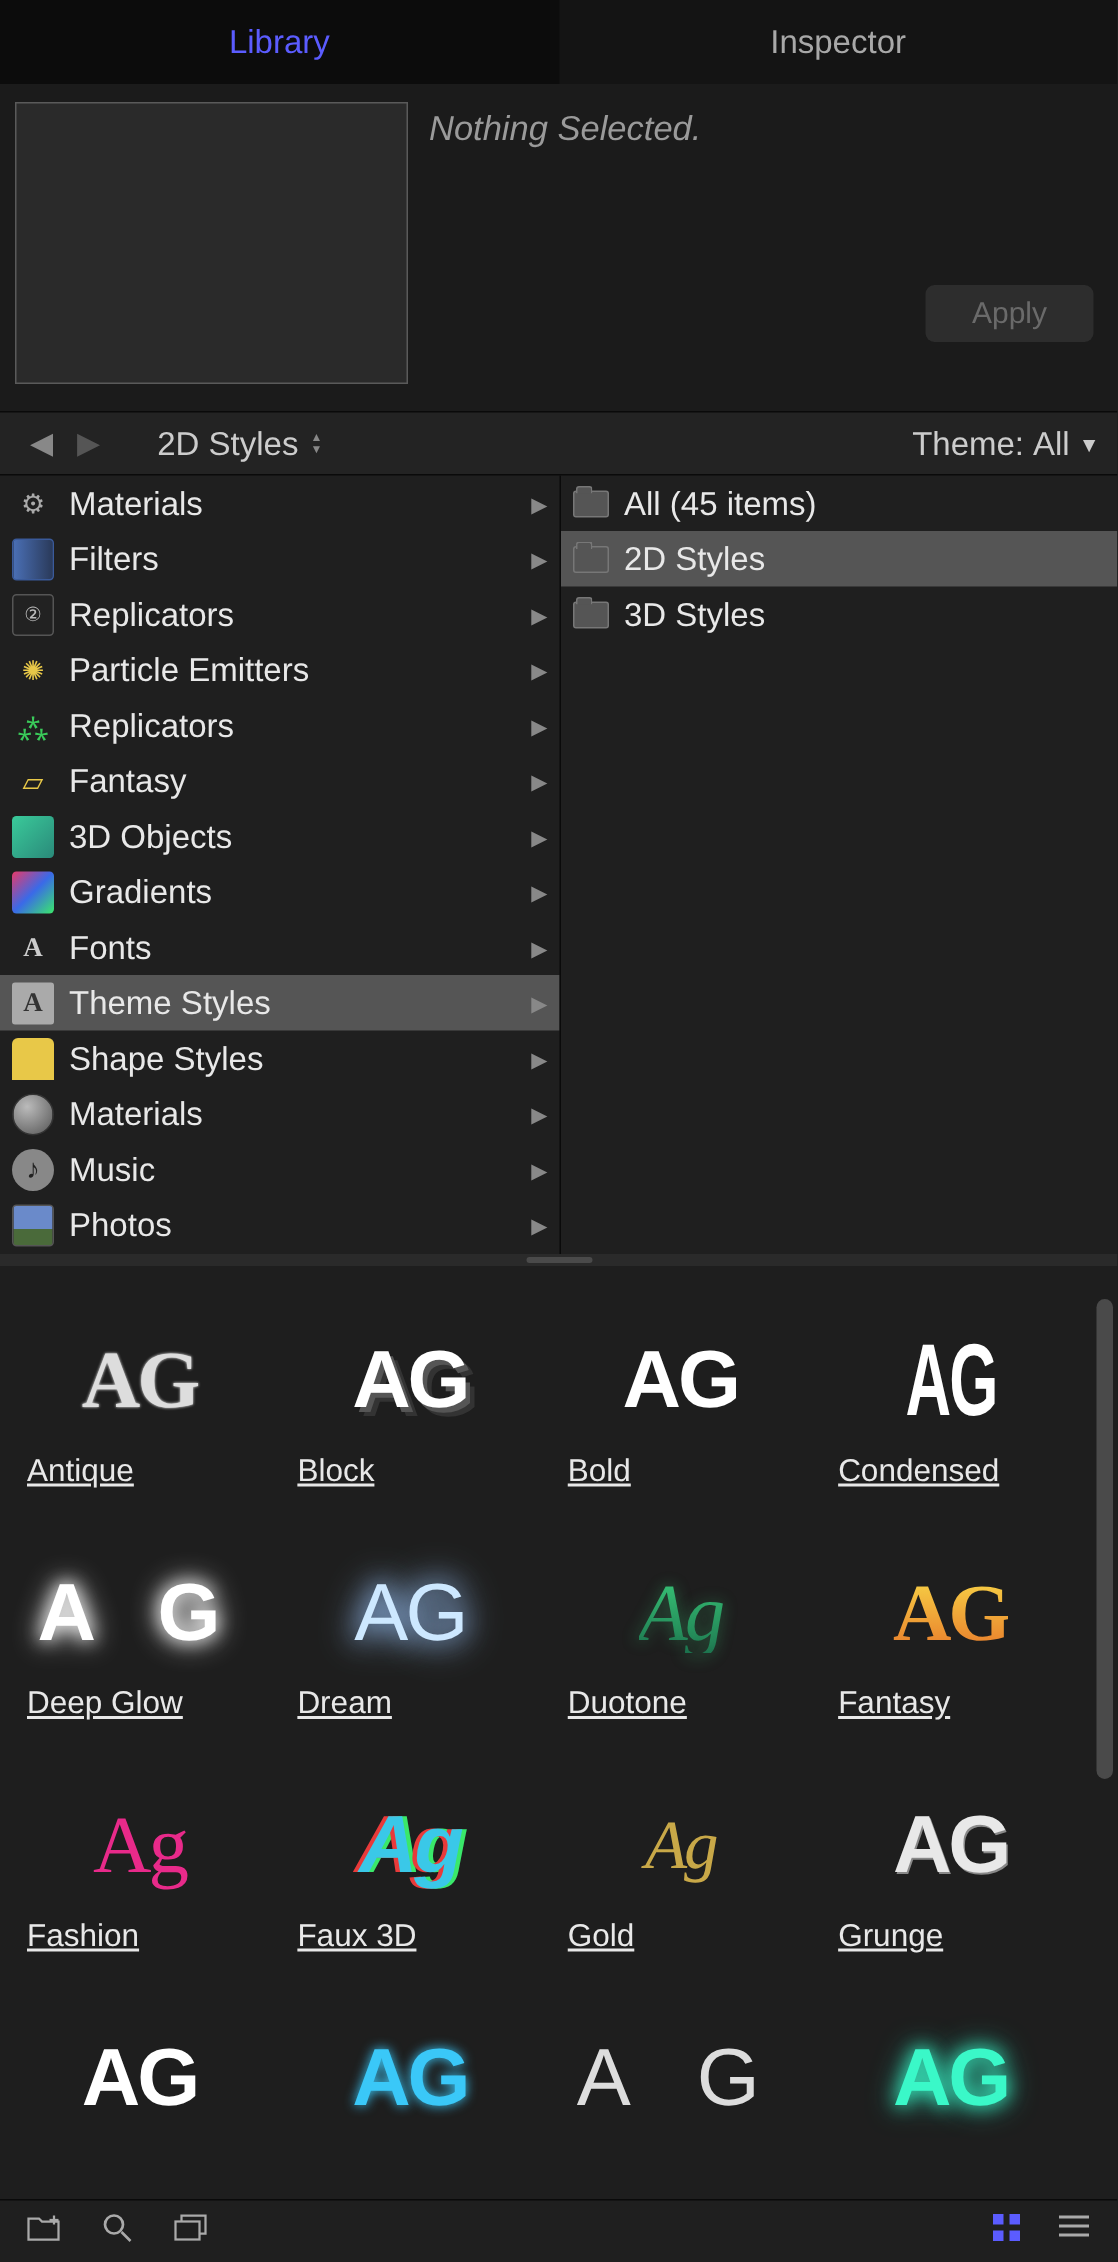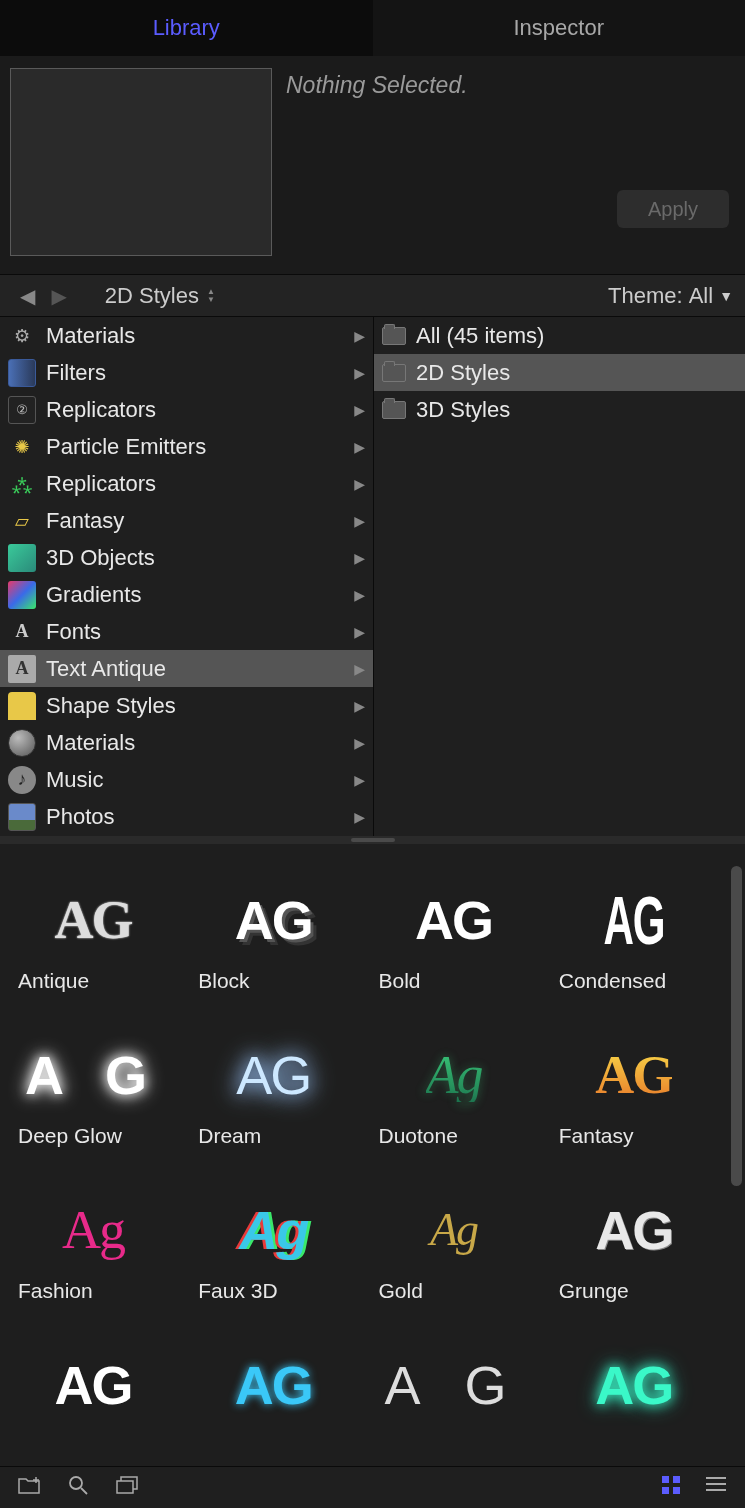--- a/index.html
+++ b/index.html
@@ -200,20 +200,21 @@
   width: 150px;
   height: 95px;
   display: flex;
   align-items: center;
   justify-content: center;
 }
 .cell-label {
   color: #e8e8e8;
   font-size: 21px;
   margin-top: 2px;
+  text-decoration: underline;
 }
 .th-text { font-size: 54px; font-weight: 900; line-height:1; letter-spacing:-2px;}
 .th-antique { color:#ddd; font-family:serif; text-shadow:0 0 2px #fff;}
 .th-block { color:#fff; text-shadow:3px 3px 0 #555,6px 6px 0 #333;}
 .th-bold { color:#fff; }
 .th-condensed { color:#fff; transform:scaleX(0.62); font-size:68px;}
 .th-deepglow { color:#fff; text-shadow:0 0 12px #fff,0 0 20px #fff; letter-spacing:14px;}
 .th-dream { color:#cde8ff; font-weight:400; text-shadow:0 0 18px #9ec8ff,0 0 28px #9ec8ff; font-family:sans-serif;}
 .th-duotone { background:linear-gradient(180deg,#3aca7a,#1a6a4a);-webkit-background-clip:text;color:transparent;font-family:serif;font-style:italic;font-weight:400;text-shadow:0 0 10px rgba(60,200,120,0.4);}
 .th-fantasy { background:linear-gradient(180deg,#f8d848,#e87a2a);-webkit-background-clip:text;color:transparent;font-family:serif;font-weight:bold;}
@@ -321,21 +322,21 @@
         <span>Gradients</span>
         <span class="arrow">▶</span>
       </div>
       <div class="cat-row">
         <span class="icon-box ic-fonts">A</span>
         <span>Fonts</span>
         <span class="arrow">▶</span>
       </div>
       <div class="cat-row selected">
         <span class="icon-box ic-textstyles">A</span>
-        <span>Text Antique</span>
+        <span>Theme Styles</span>
         <span class="arrow">▶</span>
       </div>
       <div class="cat-row">
         <span class="icon-box ic-shapestyles"></span>
         <span>Shape Styles</span>
         <span class="arrow">▶</span>
       </div>
       <div class="cat-row">
         <span class="icon-box ic-materials"></span>
         <span>Materials</span>

